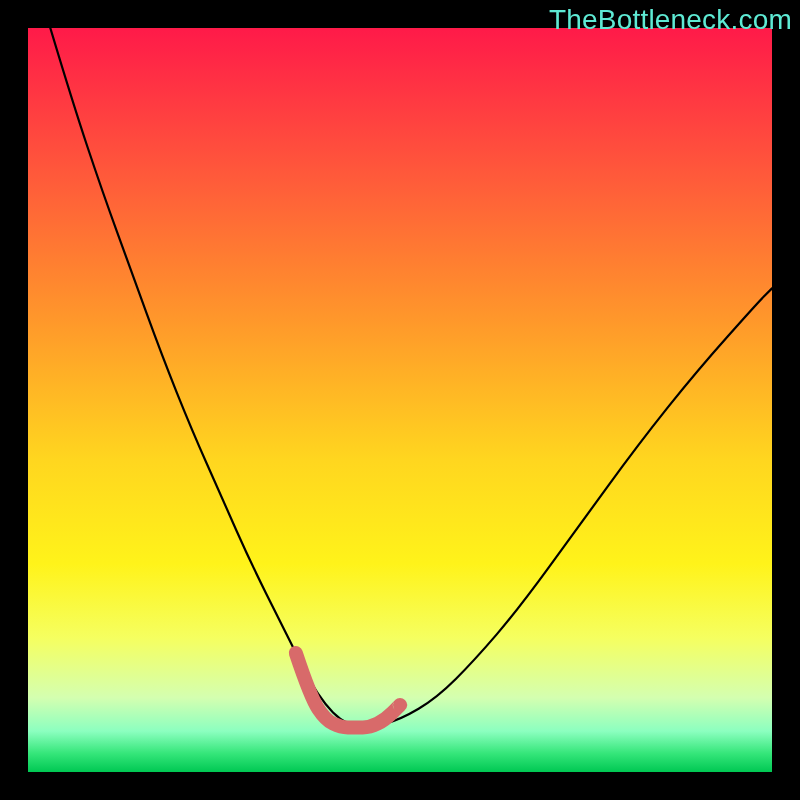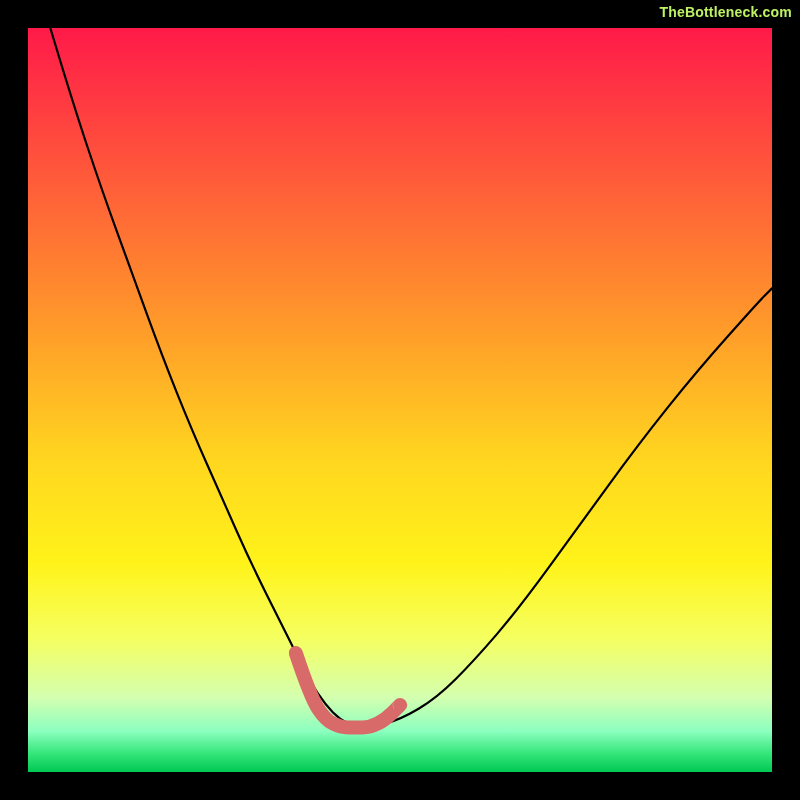--- a/index.html
+++ b/index.html
@@ -24,23 +24,23 @@
     left: 28px;
     top: 28px;
     width: 744px;
     height: 744px;
     overflow: hidden;
   }
   .watermark {
     position: absolute;
     top: 4px;
     right: 8px;
-    color: #bef264;
-    font-size: 14px;
-    font-weight: 700;
+    color: #5eead4;
+    font-size: 28px;
+    font-weight: 400;
     letter-spacing: 0.2px;
   }
   svg { display: block; }
 </style>
 </head>
 <body>
 
 <div class="frame">
 
   <div class="plot-area">

